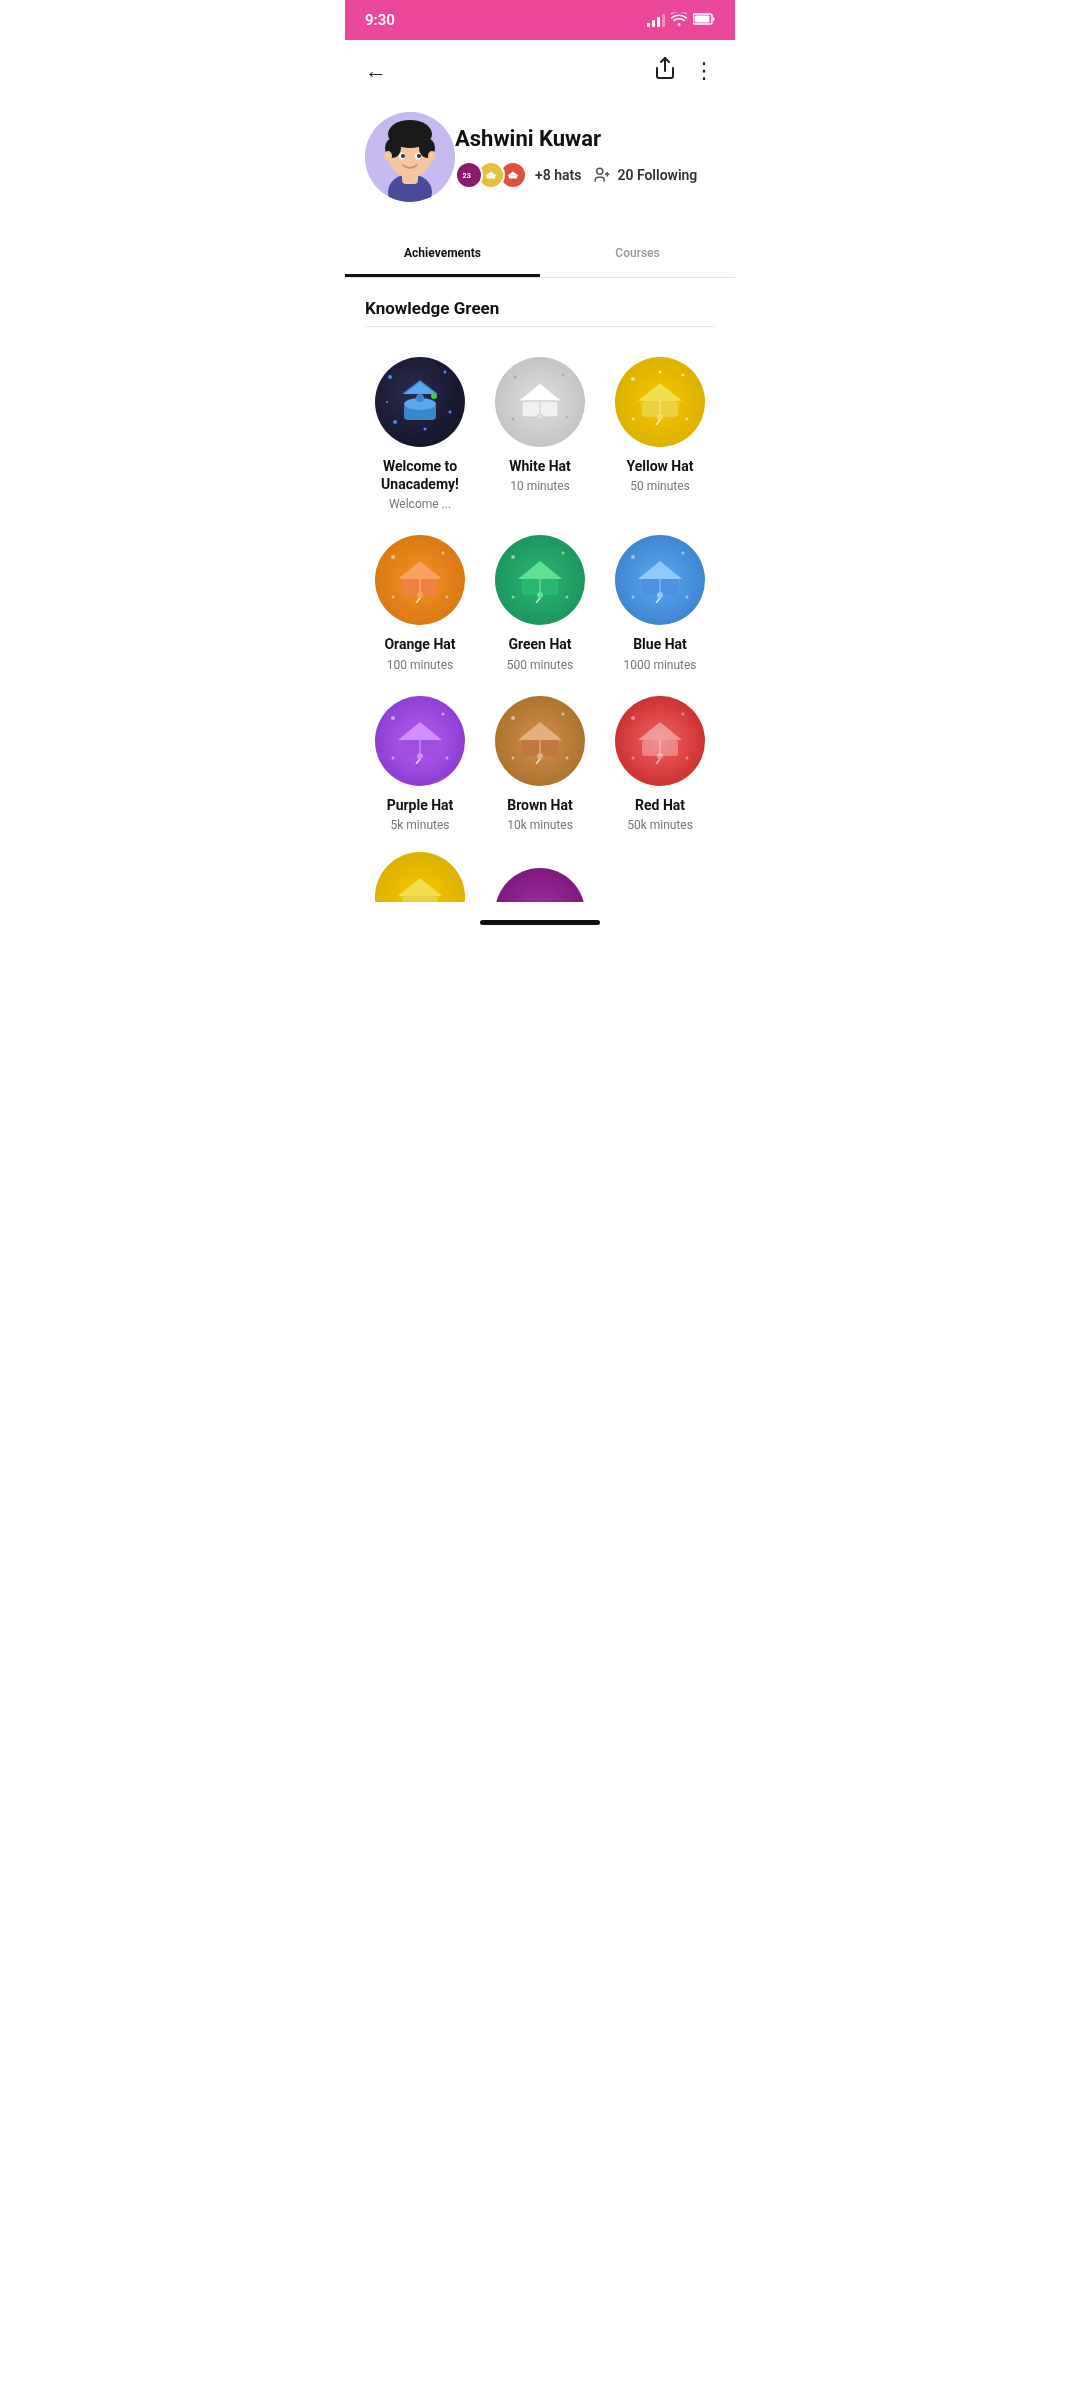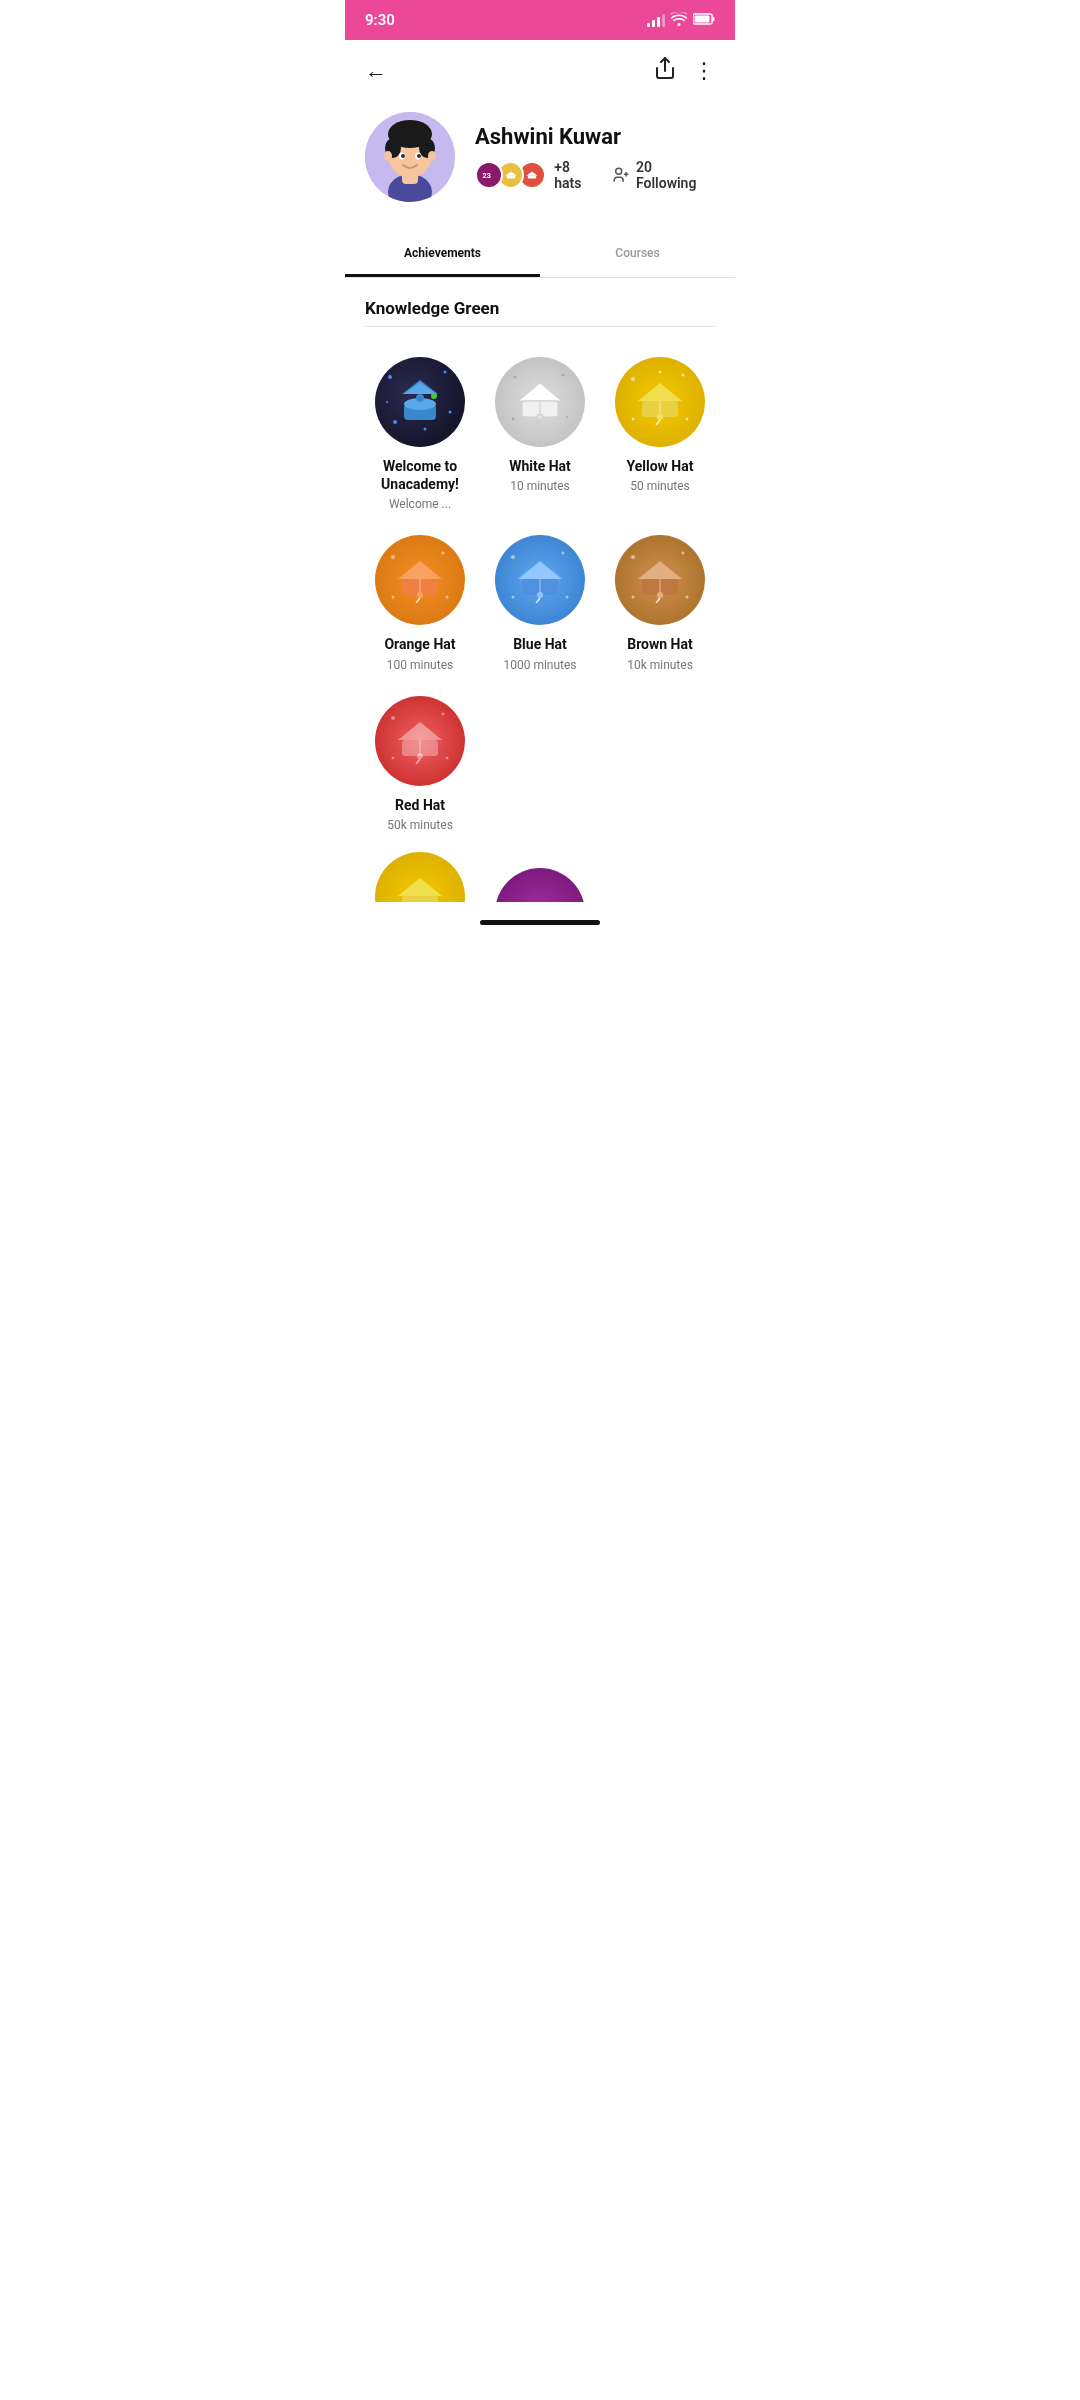--- a/index.html
+++ b/index.html
@@ -65,21 +65,20 @@
       display: flex;
       gap: 16px;
       align-items: center;
     }
 
     
     .profile-section {
       display: flex;
       align-items: center;
       padding: 10px 20px 20px 20px;
-      gap: 20px;
     }
     .avatar-circle {
       width: 90px;
       height: 90px;
       border-radius: 50%;
       background: #c5b9f0;
       display: flex;
       align-items: center;
       justify-content: center;
       overflow: hidden;
@@ -427,41 +426,79 @@
           <rect x="8" y="22" width="36" height="16" rx="3" fill="#f08040"></rect>
           <line x1="26" y1="22" x2="26" y2="38" stroke="rgba(255,255,255,0.5)" stroke-width="1"></line>
           <circle cx="26" cy="38" r="3" fill="#faa060"></circle>
           <line x1="26" y1="41" x2="22" y2="46" stroke="rgba(255,255,255,0.8)" stroke-width="1.5"></line>
         </svg>
       </div>
       <div class="hat-item-label">Orange Hat</div>
       <div class="hat-item-sublabel">100 minutes</div>
     </div>
 
-
-    <div class="hat-item">
-      <div class="hat-circle" style="background: radial-gradient(circle, #60a8f0, #3078c8);">
+    <div class="hat-item">
+      <div class="hat-circle" style="background: radial-gradient(circle, #28b870, #188858);">
         <svg width="90" height="90" viewBox="0 0 90 90" style="position:absolute;">
           <circle cx="18" cy="22" r="2" fill="rgba(255,255,255,0.5)"></circle>
           <circle cx="68" cy="18" r="1.5" fill="rgba(255,255,255,0.5)"></circle>
           <circle cx="72" cy="62" r="1.5" fill="rgba(255,255,255,0.5)"></circle>
           <circle cx="18" cy="62" r="1.5" fill="rgba(255,255,255,0.5)"></circle>
         </svg>
         <svg width="52" height="46" viewBox="0 0 52 46" fill="none">
+          <polygon points="26,4 48,22 4,22" fill="#60e090"></polygon>
+          <rect x="8" y="22" width="36" height="16" rx="3" fill="#28b870"></rect>
+          <line x1="26" y1="22" x2="26" y2="38" stroke="rgba(255,255,255,0.5)" stroke-width="1"></line>
+          <circle cx="26" cy="38" r="3" fill="#60e090"></circle>
+          <line x1="26" y1="41" x2="22" y2="46" stroke="rgba(255,255,255,0.8)" stroke-width="1.5"></line>
+        </svg>
+      </div>
+      <div class="hat-item-label">Green Hat</div>
+      <div class="hat-item-sublabel">500 minutes</div>
+    </div>
+
+    <div class="hat-item">
+      <div class="hat-circle" style="background: radial-gradient(circle, #60a8f0, #3078c8);">
+        <svg width="90" height="90" viewBox="0 0 90 90" style="position:absolute;">
+          <circle cx="18" cy="22" r="2" fill="rgba(255,255,255,0.5)"></circle>
+          <circle cx="68" cy="18" r="1.5" fill="rgba(255,255,255,0.5)"></circle>
+          <circle cx="72" cy="62" r="1.5" fill="rgba(255,255,255,0.5)"></circle>
+          <circle cx="18" cy="62" r="1.5" fill="rgba(255,255,255,0.5)"></circle>
+        </svg>
+        <svg width="52" height="46" viewBox="0 0 52 46" fill="none">
           <polygon points="26,4 48,22 4,22" fill="#90c8ff"></polygon>
           <rect x="8" y="22" width="36" height="16" rx="3" fill="#5090e0"></rect>
           <line x1="26" y1="22" x2="26" y2="38" stroke="rgba(255,255,255,0.5)" stroke-width="1"></line>
           <circle cx="26" cy="38" r="3" fill="#90c8ff"></circle>
           <line x1="26" y1="41" x2="22" y2="46" stroke="rgba(255,255,255,0.8)" stroke-width="1.5"></line>
         </svg>
       </div>
       <div class="hat-item-label">Blue Hat</div>
       <div class="hat-item-sublabel">1000 minutes</div>
     </div>
 
+    <div class="hat-item">
+      <div class="hat-circle" style="background: radial-gradient(circle, #b060f0, #8030c8);">
+        <svg width="90" height="90" viewBox="0 0 90 90" style="position:absolute;">
+          <circle cx="18" cy="22" r="2" fill="rgba(255,255,255,0.5)"></circle>
+          <circle cx="68" cy="18" r="1.5" fill="rgba(255,255,255,0.5)"></circle>
+          <circle cx="72" cy="62" r="1.5" fill="rgba(255,255,255,0.5)"></circle>
+          <circle cx="18" cy="62" r="1.5" fill="rgba(255,255,255,0.5)"></circle>
+        </svg>
+        <svg width="52" height="46" viewBox="0 0 52 46" fill="none">
+          <polygon points="26,4 48,22 4,22" fill="#d090ff"></polygon>
+          <rect x="8" y="22" width="36" height="16" rx="3" fill="#a050e0"></rect>
+          <line x1="26" y1="22" x2="26" y2="38" stroke="rgba(255,255,255,0.5)" stroke-width="1"></line>
+          <circle cx="26" cy="38" r="3" fill="#d090ff"></circle>
+          <line x1="26" y1="41" x2="22" y2="46" stroke="rgba(255,255,255,0.8)" stroke-width="1.5"></line>
+        </svg>
+      </div>
+      <div class="hat-item-label">Purple Hat</div>
+      <div class="hat-item-sublabel">5k minutes</div>
+    </div>
 
     <div class="hat-item">
       <div class="hat-circle" style="background: radial-gradient(circle, #d09050, #a06820);">
         <svg width="90" height="90" viewBox="0 0 90 90" style="position:absolute;">
           <circle cx="18" cy="22" r="2" fill="rgba(255,255,255,0.5)"></circle>
           <circle cx="68" cy="18" r="1.5" fill="rgba(255,255,255,0.5)"></circle>
           <circle cx="72" cy="62" r="1.5" fill="rgba(255,255,255,0.5)"></circle>
           <circle cx="18" cy="62" r="1.5" fill="rgba(255,255,255,0.5)"></circle>
         </svg>
         <svg width="52" height="46" viewBox="0 0 52 46" fill="none">

